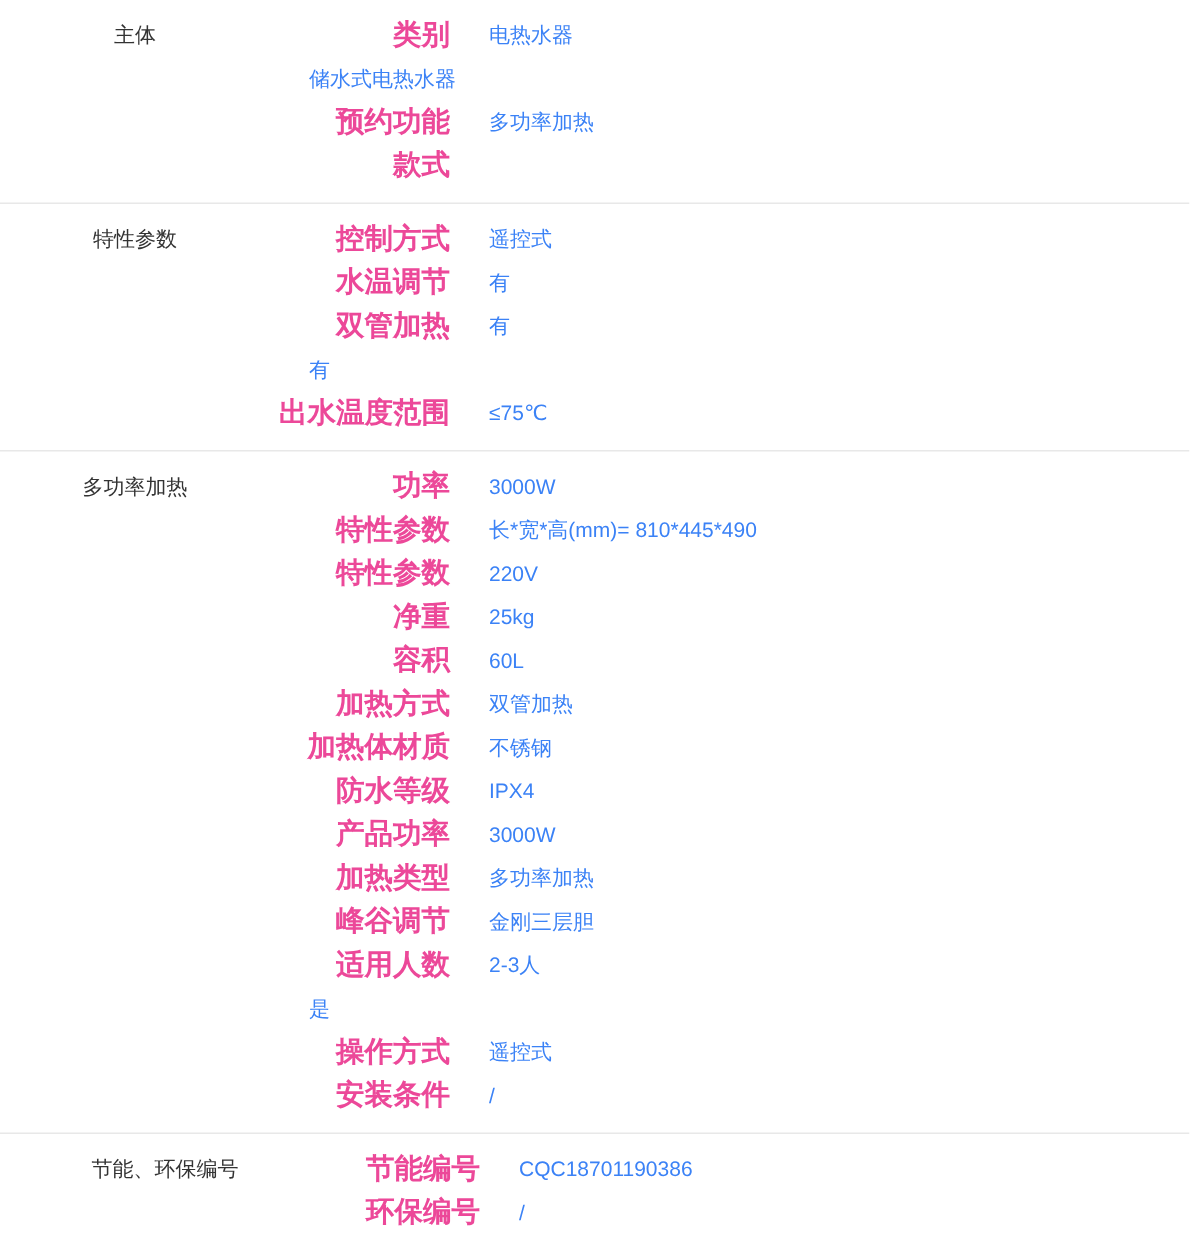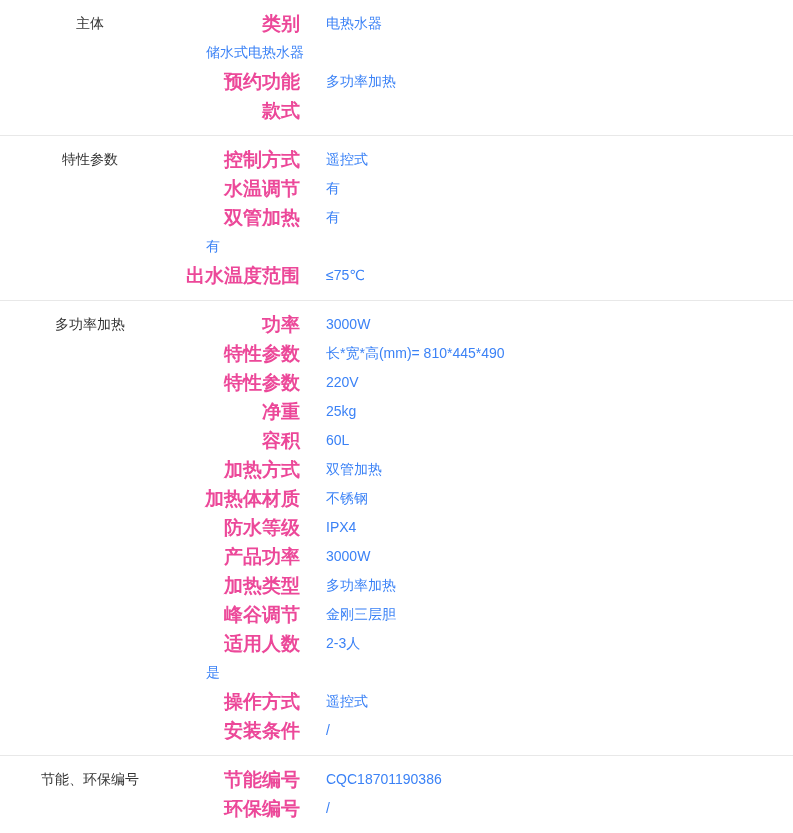--- a/index.html
+++ b/index.html
@@ -16,20 +16,21 @@
   }
   .spec-table {
     width: 793px;
     border-collapse: collapse;
   }
   .spec-section {
     border-bottom: 1px solid #e8e8e8;
   }
   .spec-section.last {
     border-bottom: none;
+    padding-left: 20px;
   }
   .spec-row {
     display: flex;
     align-items: flex-end;
     height: 29px;
   }
   .section-title {
     width: 180px;
     flex: 0 0 180px;
     text-align: center;

